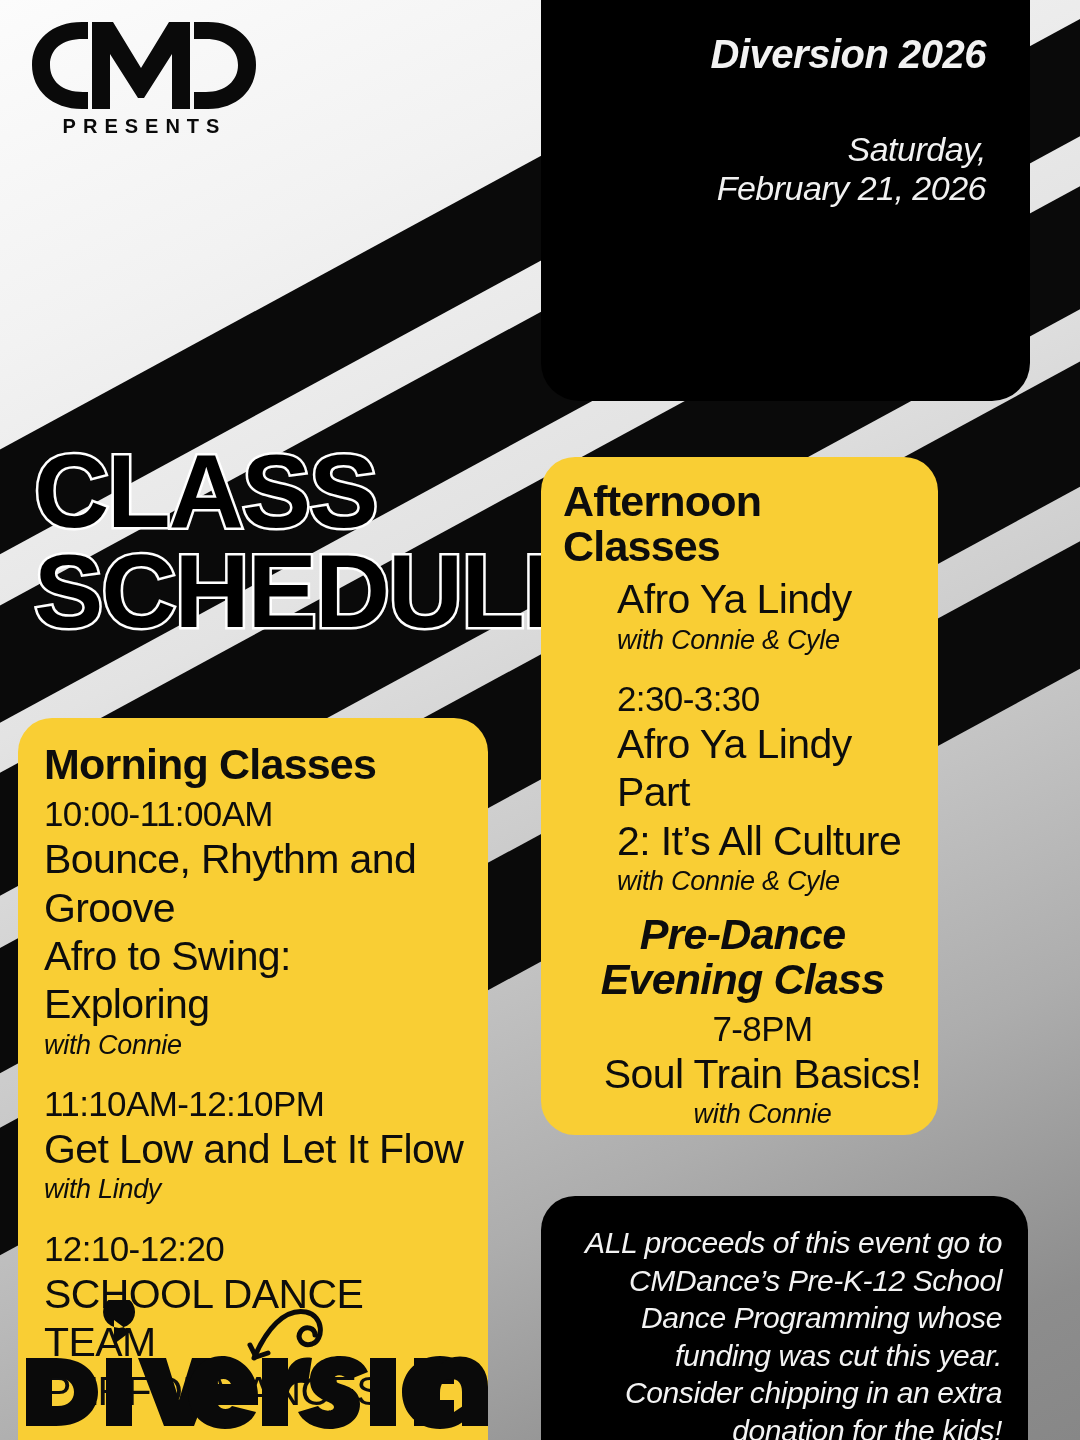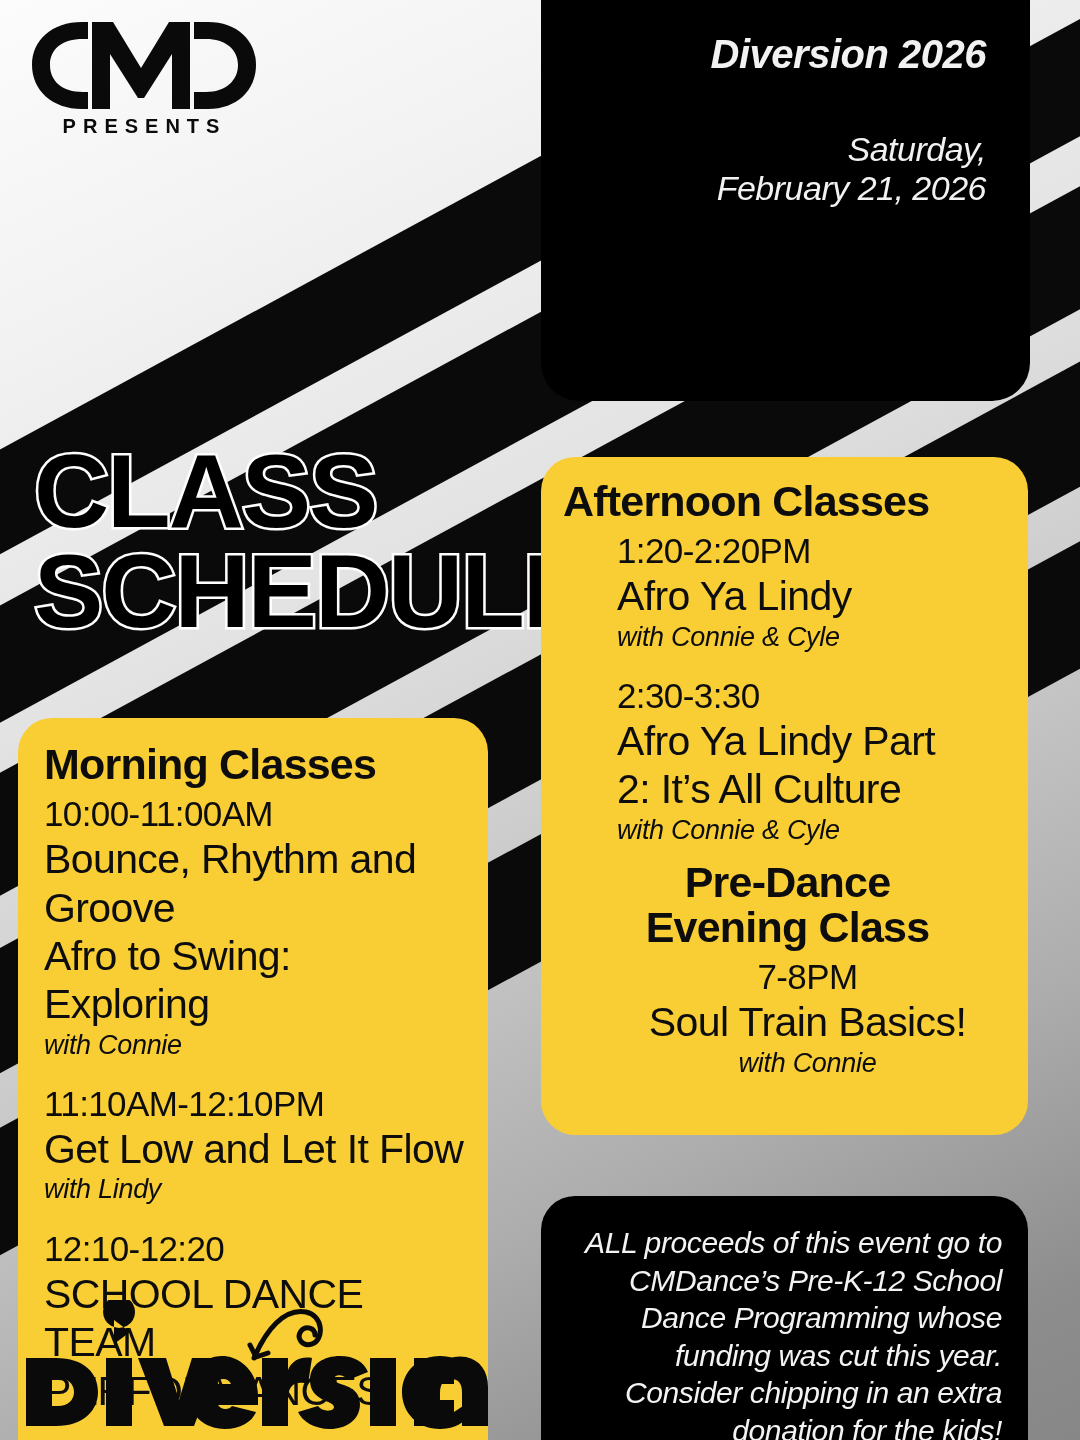--- a/index.html
+++ b/index.html
@@ -106,40 +106,40 @@
   #headline .l2 { display: block; }
 
   
   #morning-card {
     left: 18px; top: 718px; width: 470px; height: 722px;
     border-radius: 34px 34px 0 0;
     padding: 24px 22px 0 26px;
   }
   
   #afternoon-card {
-    left: 541px; top: 457px; width: 487px; height: 678px;
+    left: 541px; top: 457px; width: 397px; height: 678px;
     padding: 22px 16px 0 22px;
   }
   
   #donation-card {
     left: 541px; top: 1196px; width: 487px; height: 290px;
     border-radius: 34px 34px 0 0;
     padding: 28px 26px 0 26px;
     text-align: right;
   }
 
   .card-heading {
     font-size: 43px;
     font-weight: 700;
     letter-spacing: -0.8px;
     line-height: 1.05;
     color: #0d0d0d;
   }
   .card-heading.centered { text-align: center; }
-  .card-heading.tight { margin-top: 14px; }
+  .card-heading.tight { margin-top: 14px; font-style: italic; }
 
   .class-list { margin-top: 6px; }
   .class-block { margin-bottom: 22px; }
   .class-block:last-child { margin-bottom: 0; }
   .class-time {
     font-size: 35px;
     font-weight: 400;
     line-height: 1.2;
     letter-spacing: -0.6px;
   }
@@ -243,21 +243,20 @@
       </div>
 
     </div>
   </div>
 
   <div class="card card-yellow" id="afternoon-card">
     <div class="card-heading">Afternoon Classes</div>
 
     <div class="class-list indented">
       <div class="class-block">
-        <div class="class-time">1:20-2:20PM</div>
         <div class="class-name">Afro Ya Lindy</div>
         <div class="class-with">with Connie &amp; Cyle</div>
       </div>
 
       <div class="class-block">
         <div class="class-time">2:30-3:30</div>
         <div class="class-name">Afro Ya Lindy Part</div>
         <div class="class-name">2: It’s All Culture</div>
         <div class="class-with">with Connie &amp; Cyle</div>
       </div>

